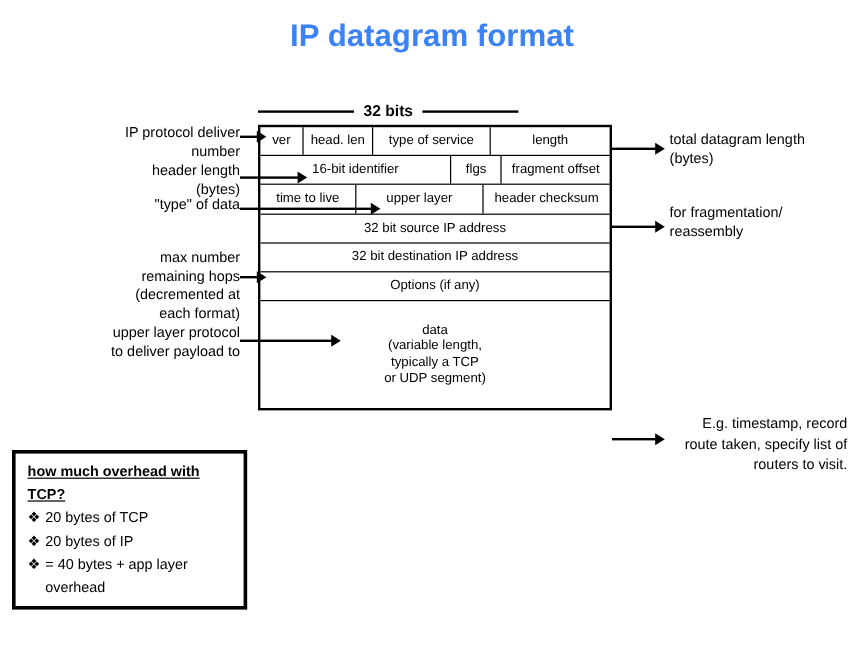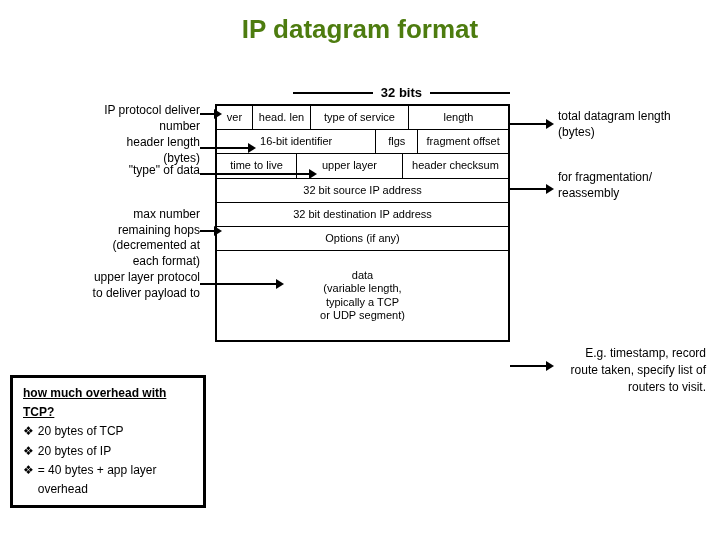--- a/index.html
+++ b/index.html
@@ -10,41 +10,41 @@
       font-family: Arial, sans-serif;
       overflow: hidden;
       position: relative;
     }
 
     .page-title {
       text-align: center;
       font-size: 26px;
       font-weight: bold;
       padding: 14px 0 10px;
-      color: #4d7c0f;
+      color: #3b82f6;
     }
 
     
     .layout {
       position: relative;
       width: 720px;
       height: 500px;
     }
 
     .center-block {
       position: absolute;
       left: 215px;
       top: 30px;
       width: 295px;
     }
 
     .bits-bar {
       display: flex;
       align-items: center;
-      justify-content: flex-end;
+      justify-content: flex-start;
       margin-bottom: 4px;
       font-size: 13px;
       font-weight: bold;
       gap: 0;
     }
 
     .bits-bar-line {
       width: 80px;
       height: 2px;
       background: #000;

